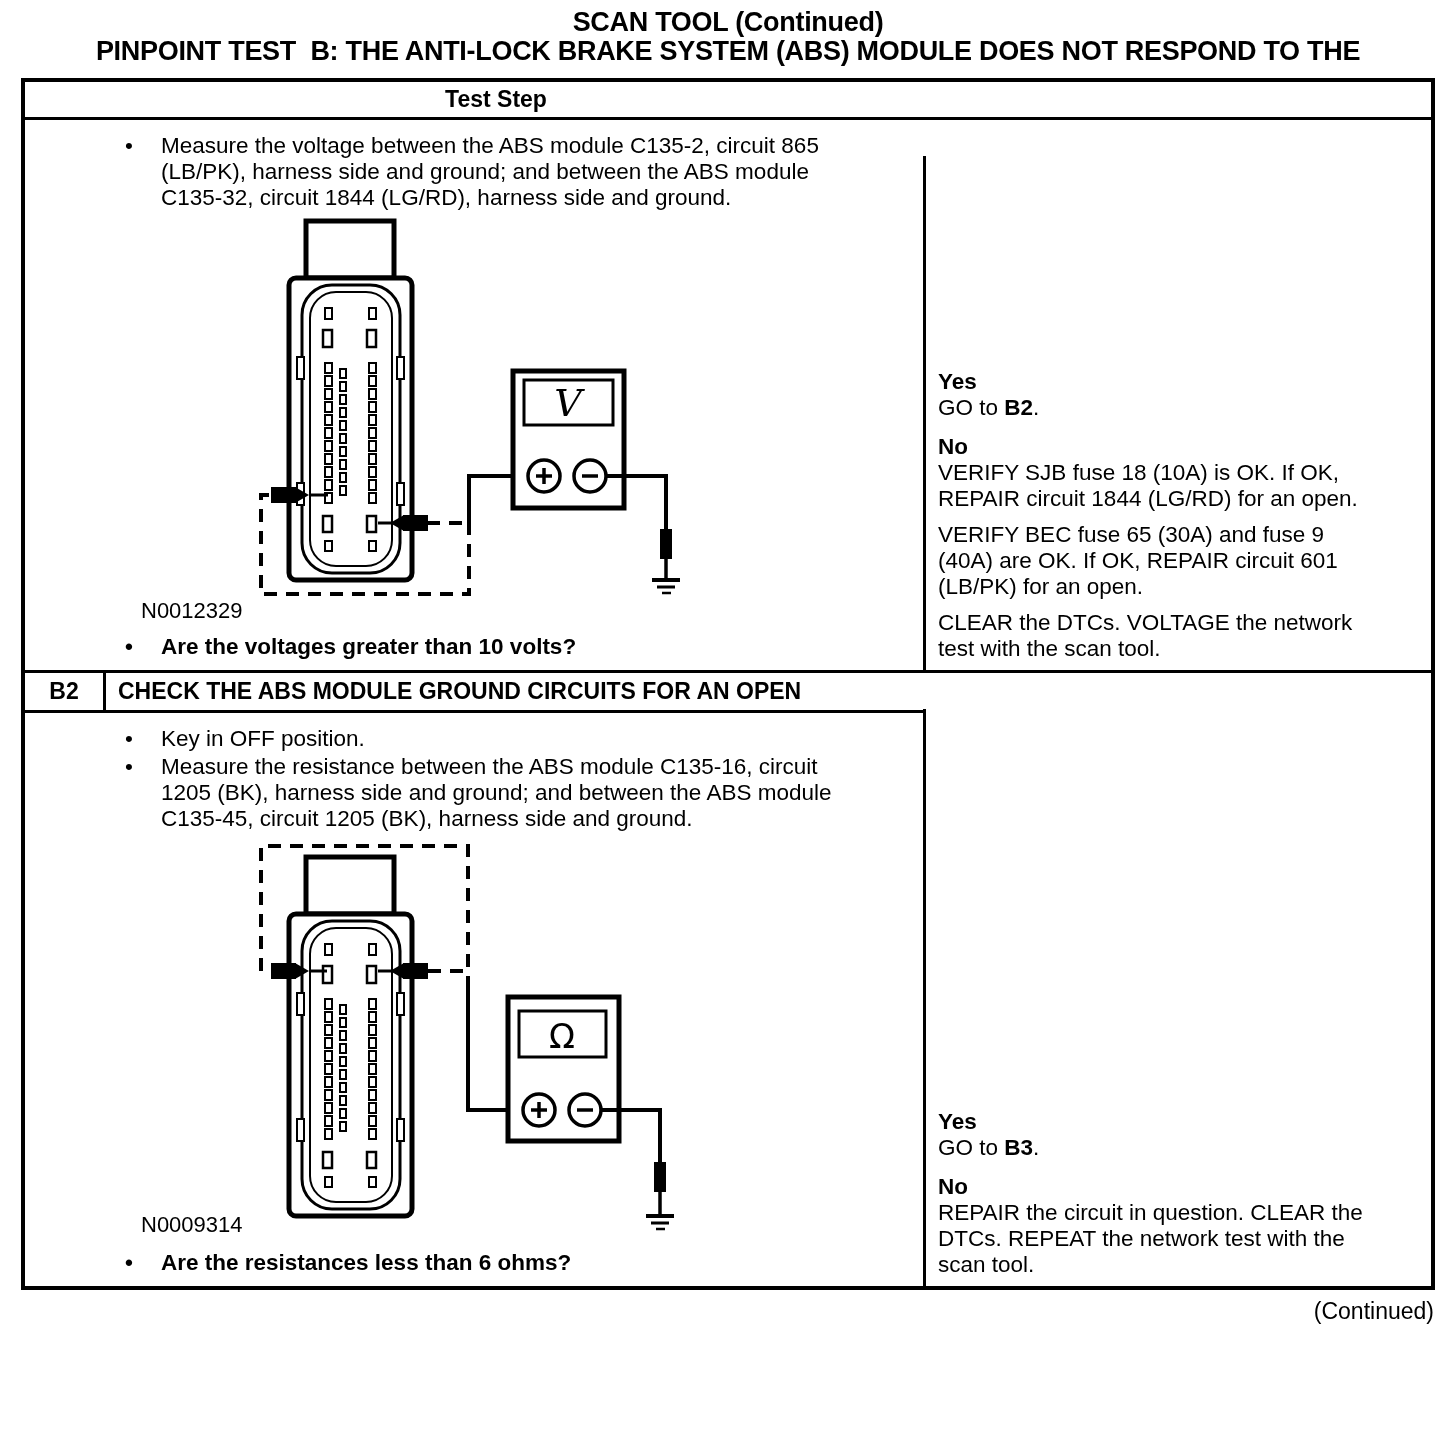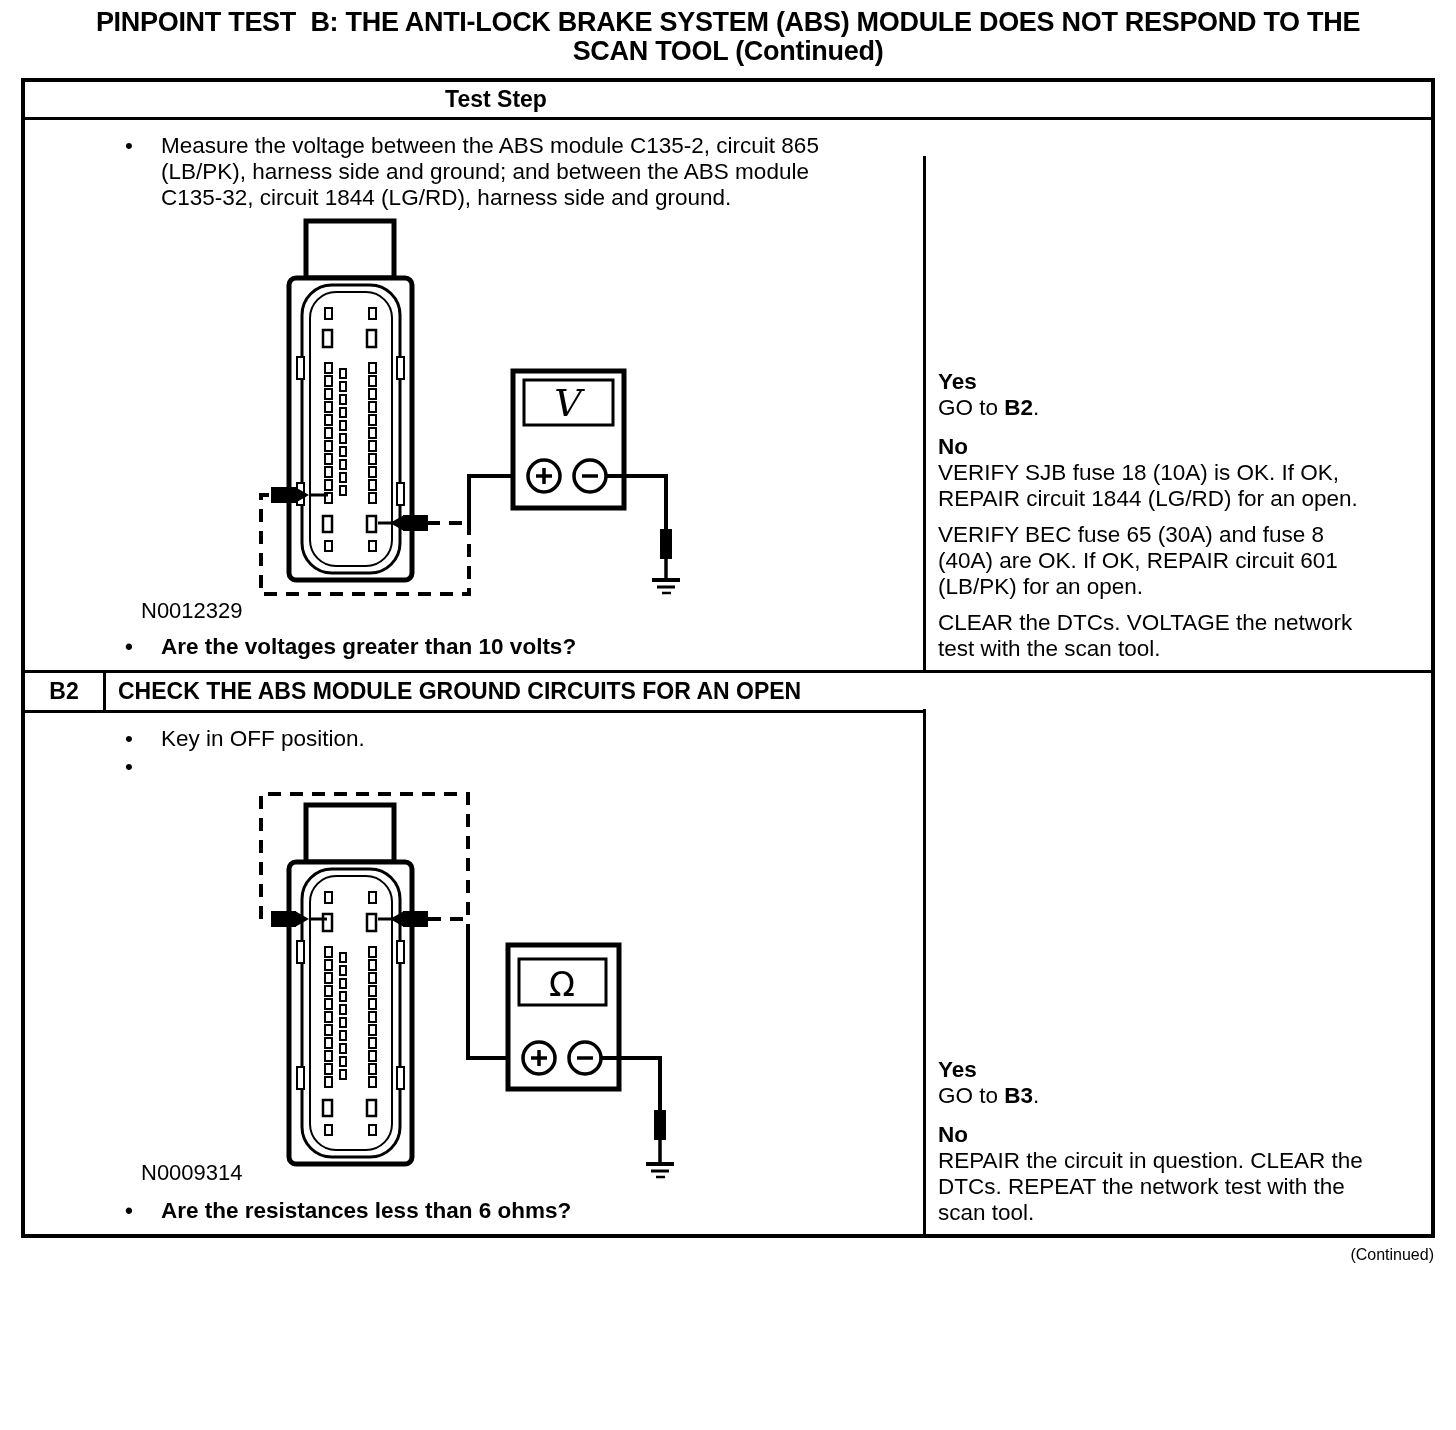--- a/index.html
+++ b/index.html
@@ -40,32 +40,32 @@
     display: flex; flex-direction: column; justify-content: flex-end;
     padding: 8px 8px 8px 12px;
     font-size: 22.5px; line-height: 26px; margin-top: 36px;
   }
   .res-group + .res-group { margin-top: 13px; }
   .res-para { width: 435px; }
   .res-para + .res-para { margin-top: 10px; }
   .res-label { font-weight: bold; }
   .bold { font-weight: bold; }
 
-  .continued { margin: 8px 22px 0 0; text-align: right; font-size: 16px; }
+  .continued { margin: 8px 22px 0 0; text-align: right; font-size: 23px; }
 
   svg line, svg path, svg rect.outline, svg circle { vector-effect: none; }
 </style>
 </head>
 <body>
 
 <div class="page">
 
   <div class="title">
+    <div class="title-line">SCAN TOOL (Continued)</div>
     <div class="title-line">PINPOINT TEST  B: THE ANTI-LOCK BRAKE SYSTEM (ABS) MODULE DOES NOT RESPOND TO THE</div>
-    <div class="title-line">SCAN TOOL (Continued)</div>
   </div>
 
   <div class="ptable">
 
     <div class="thead">
       <div class="th th-left">Test Step</div>
     </div>
 
     <div class="rowgroup rg-b1">
       <div class="steps">
@@ -182,39 +182,40 @@
       </div>
 
       <div class="result-cell">
         <div class="res-group">
           <div class="res-label">Yes</div>
           <div class="res-para"><span>GO to </span><span class="bold">B2</span><span>.</span></div>
         </div>
         <div class="res-group">
           <div class="res-label">No</div>
           <div class="res-para">VERIFY SJB fuse 18 (10A) is OK. If OK, REPAIR circuit 1844 (LG/RD) for an open.</div>
-          <div class="res-para">VERIFY BEC fuse 65 (30A) and fuse 8 (40A) are OK. If OK, REPAIR circuit 601 (LB/PK) for an open.</div>
+          <div class="res-para">VERIFY BEC fuse 65 (30A) and fuse 9 (40A) are OK. If OK, REPAIR circuit 601 (LB/PK) for an open.</div>
           <div class="res-para">CLEAR the DTCs. VOLTAGE the network test with the scan tool.</div>
         </div>
       </div>
     </div>
 
     <div class="rowgroup rg-b2">
       <div class="steps">
         <div class="step-head">
           <div class="step-id">B2</div>
           <div class="step-title">CHECK THE ABS MODULE GROUND CIRCUITS FOR AN OPEN</div>
         </div>
         <div class="step-body">
           <div class="bullet-row">
             <span class="bullet-dot">•</span>
             <span class="bullet-text">Key in OFF position.</span>
           </div>
           <div class="bullet-row">
             <span class="bullet-dot">•</span>
+            <span class="bullet-text">Measure the resistance between the ABS module C135-16, circuit 1205 (BK), harness side and ground; and between the ABS module C135-45, circuit 1205 (BK), harness side and ground.</span>
           </div>
 
           <svg class="diagram" width="600" height="410" viewBox="130 920 600 410">
 
             <use href="#conn" x="288" y="1000"></use>
 
             <path d="M260 1057 V932 H467 V1065" fill="none" stroke="#000" stroke-width="4" stroke-dasharray="13 9"></path>
             <path d="M427 1057 H467" fill="none" stroke="#000" stroke-width="4" stroke-dasharray="13 9"></path>
 
             <g>

